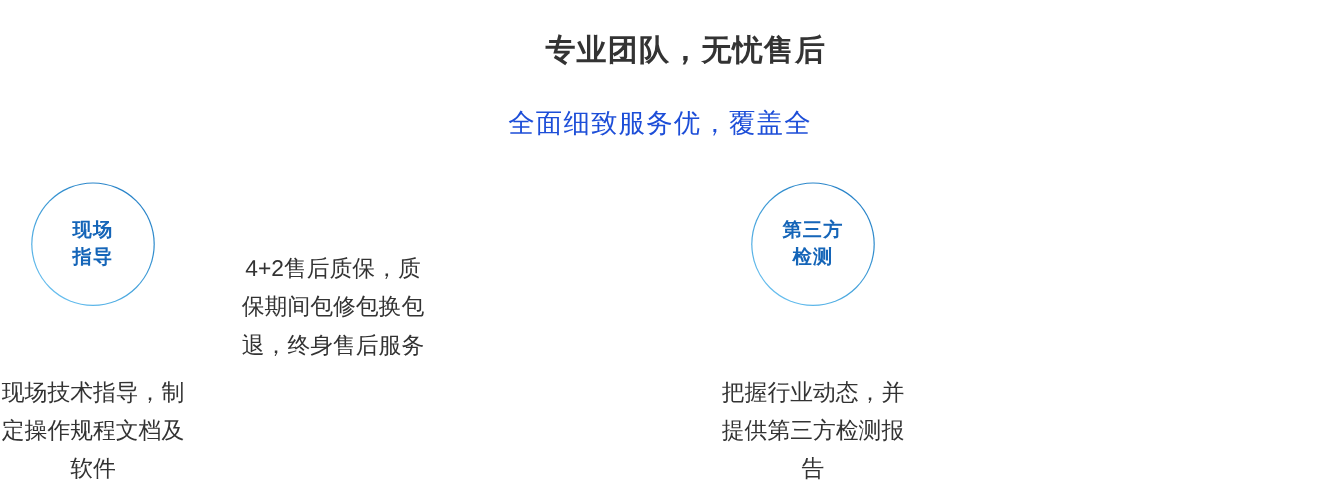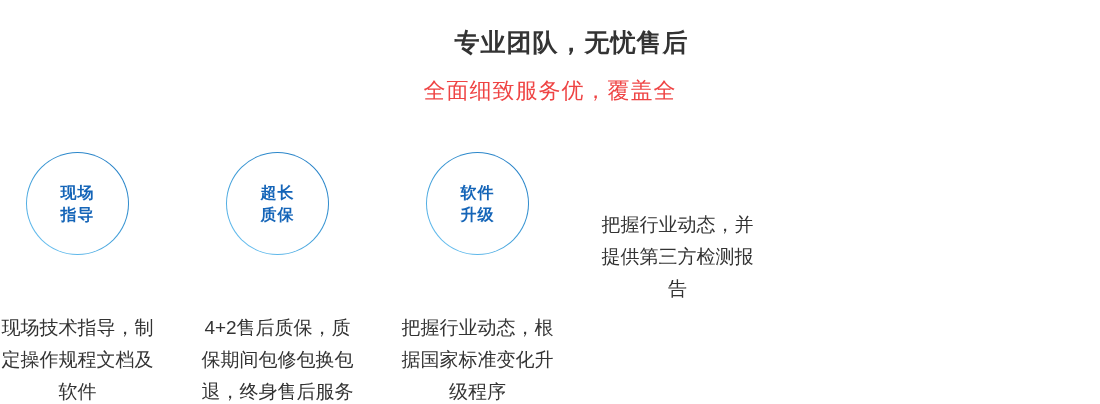--- a/index.html
+++ b/index.html
@@ -36,25 +36,25 @@
     padding-top: 27px;
     font-size: 25px;
     font-weight: bold;
     color: #333333;
     letter-spacing: 1px;
     line-height: 30px;
     padding-left: 43px;
   }
 
   .sub-title {
-    margin: 0;
+    margin: 12px;
     padding-top: 21px;
     font-size: 22px;
     font-weight: normal;
-    color: #ef4444;
+    color: #1d4ed8;
     letter-spacing: 1px;
     line-height: 26px;
   }
 
   
   .features {
     position: absolute;
     top: 152px;
     left: 0;
     width: 1100px;
@@ -130,40 +130,33 @@
       <div class="circle-outer">
         <div class="circle-inner">
           <span class="circle-label">现场
 指导</span>
         </div>
       </div>
       <div class="feature-desc">现场技术指导，制定操作规程文档及软件</div>
     </div>
 
     <div class="feature">
-      <div class="circle-outer">
-        <div class="circle-inner">
-          <span class="circle-label">超长
-质保</span>
-        </div>
-      </div>
       <div class="feature-desc">4+2售后质保，质保期间包修包换包退，终身售后服务</div>
+    </div>
+
+    <div class="feature">
     </div>
 
     <div class="feature">
       <div class="circle-outer">
         <div class="circle-inner">
-          <span class="circle-label">软件
-升级</span>
+          <span class="circle-label">第三方
+检测</span>
         </div>
       </div>
-      <div class="feature-desc">把握行业动态，根据国家标准变化升级程序</div>
-    </div>
-
-    <div class="feature">
       <div class="feature-desc">把握行业动态，并提供第三方检测报告</div>
     </div>
 
     <div class="feature">
     </div>
 
   </div>
 </div>
 
 </body></html>

